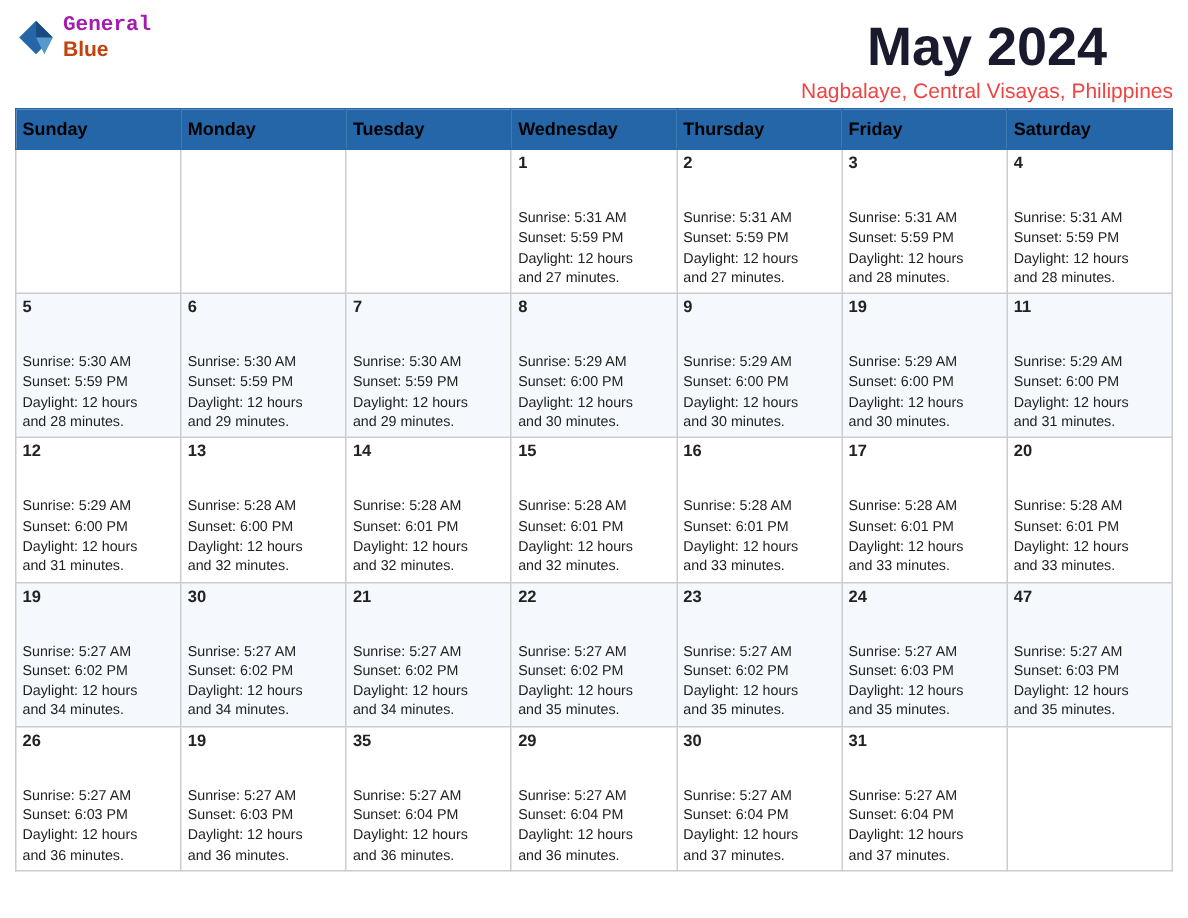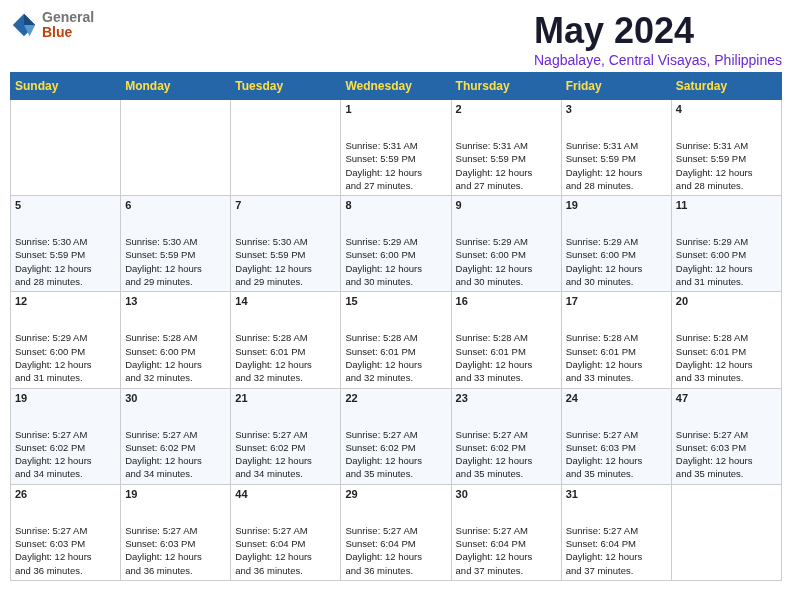--- a/index.html
+++ b/index.html
@@ -22,51 +22,52 @@
       gap: 4px;
     }
     .logo-text {
       display: flex;
       flex-direction: column;
       line-height: 1.1;
     }
     .logo-general {
       font-size: 14px;
       font-weight: bold;
-      color: #737373;
+      color: #a21caf;
+      font-family: Liberation Mono, monospace;
     }
     .logo-blue {
       font-size: 14px;
       font-weight: bold;
       color: #c2410c;
     }
     .logo-icon {
       width: 28px;
       height: 28px;
     }
     .title-block {
-      text-align: left;
+      text-align: center;
     }
     .main-title {
       font-size: 36px;
       font-weight: bold;
       color: #1a1a2e;
     }
     .subtitle {
       font-size: 14px;
-      color: #6d28d9;
+      color: #ef4444;
     }
     table {
       width: 100%;
       border-collapse: collapse;
       table-layout: fixed;
     }
     th {
       background-color: #2566a8;
-      color: #fde047;
+      color: #000000;
       font-size: 12px;
       font-weight: bold;
       padding: 6px 4px;
       text-align: left;
       border: 1px solid #2566a8;
     }
     td {
       border: 1px solid #ccc;
       vertical-align: top;
       padding: 3px 4px;
@@ -322,21 +323,21 @@
 and 36 minutes.</div>
         </td>
         <td>
           <span class="day-num">19</span>
           <div class="cell-text" style="white-space: pre-line;">Sunrise: 5:27 AM
 Sunset: 6:03 PM
 Daylight: 12 hours
 and 36 minutes.</div>
         </td>
         <td>
-          <span class="day-num">44</span>
+          <span class="day-num">35</span>
           <div class="cell-text" style="white-space: pre-line;">Sunrise: 5:27 AM
 Sunset: 6:04 PM
 Daylight: 12 hours
 and 36 minutes.</div>
         </td>
         <td>
           <span class="day-num">29</span>
           <div class="cell-text" style="white-space: pre-line;">Sunrise: 5:27 AM
 Sunset: 6:04 PM
 Daylight: 12 hours

